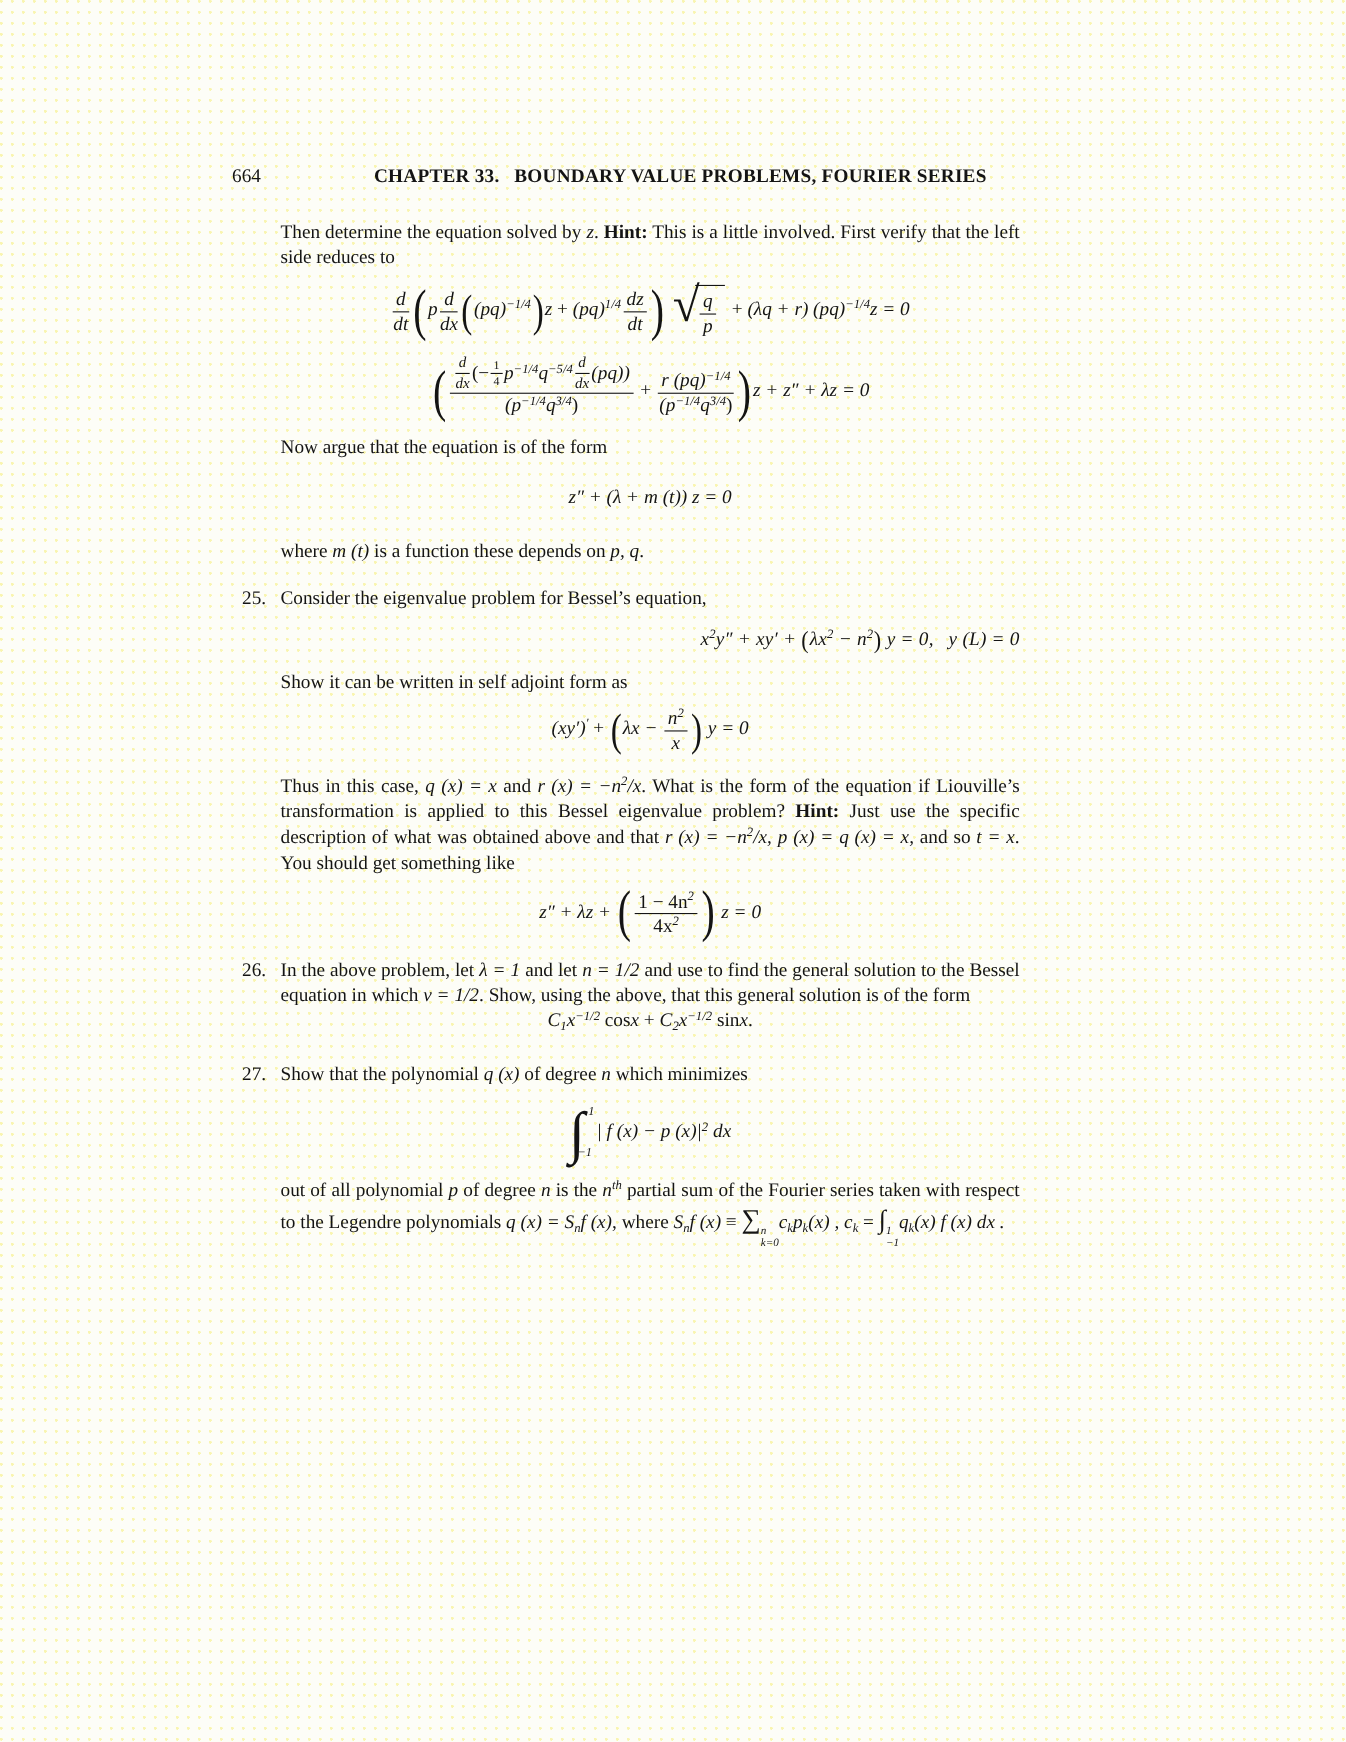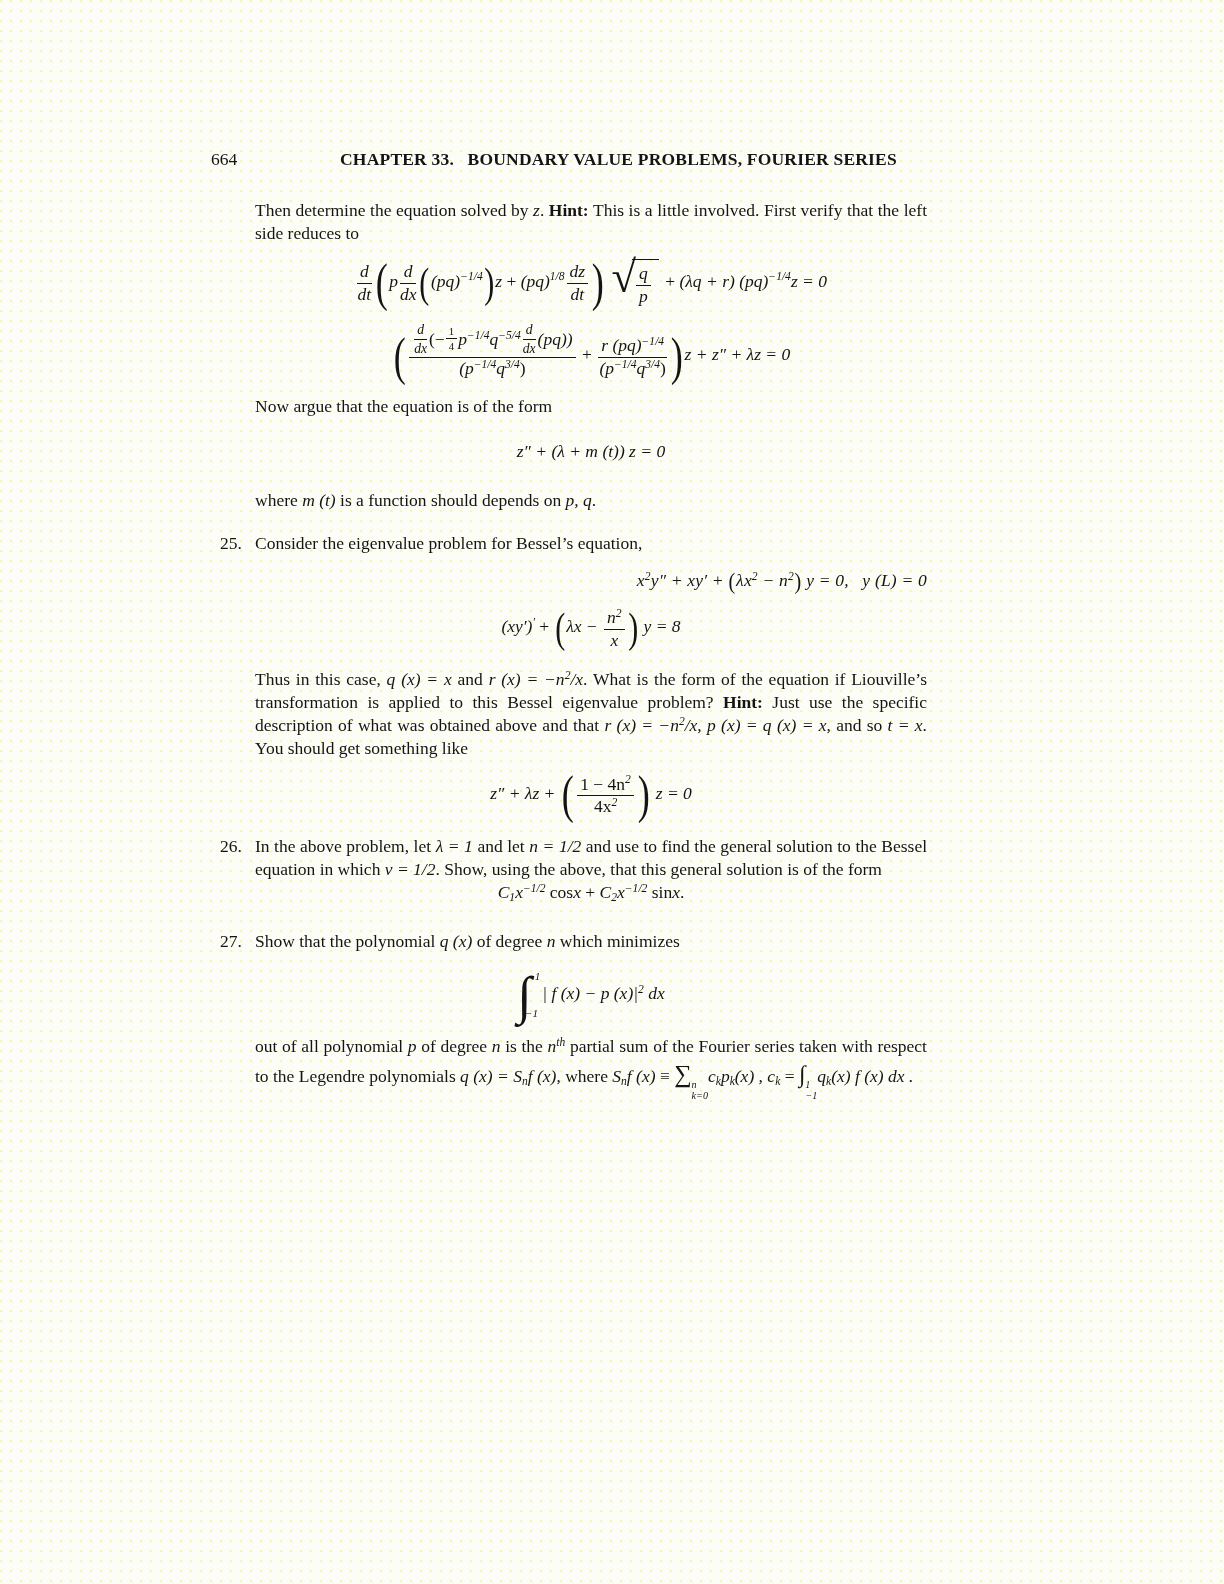--- a/index.html
+++ b/index.html
@@ -78,49 +78,50 @@
     <span class="chap">CHAPTER 33.  BOUNDARY VALUE PROBLEMS, FOURIER SERIES</span>
   </div>
 
   <div class="col">
 
     <p class="para"><span>Then determine the equation solved by </span><i>z</i><span>. </span><b>Hint:</b><span> This is a little involved. First verify that the left side reduces to</span></p>
 
     <div class="eq mt14">
       <span class="fr"><span class="n"><i>d</i></span><span class="d"><i>dt</i></span></span><span class="bp h2">(</span><i>p</i><span class="fr"><span class="n"><i>d</i></span><span class="d"><i>dx</i></span></span><span class="bp h18">(</span><i>(pq)</i><sup>−1/4</sup><span class="bp h18">)</span><i>z</i>
       <span>+</span>
-      <i>(pq)</i><sup>1/8</sup><span class="fr"><span class="n"><i>dz</i></span><span class="d"><i>dt</i></span></span><span class="bp h2">)</span><span class="sqrt">
+      <i>(pq)</i><sup>1/4</sup><span class="fr"><span class="n"><i>dz</i></span><span class="d"><i>dt</i></span></span><span class="bp h2">)</span><span class="sqrt">
           <span class="rsign">√</span>
           <span class="rbody"><span class="fr flat"><span class="n"><i>q</i></span><span class="d"><i>p</i></span></span></span>
         </span>
       <span>+</span>
       <i>(λq + r) (pq)</i><sup>−1/4</sup><i>z = 0</i>
     </div>
 
 
     <div class="eq mt16">
       <span class="bp h2">(</span><span class="fr"><span class="n"><span class="fr small"><span class="n"><i>d</i></span><span class="d"><i>dx</i></span></span><span>(−</span><span class="fr tiny"><span class="n"><span>1</span></span><span class="d"><span>4</span></span></span><i>p</i><sup>−1/4</sup><i>q</i><sup>−5/4</sup><span class="fr small"><span class="n"><i>d</i></span><span class="d"><i>dx</i></span></span><i>(pq))</i></span><span class="d"><i>(p</i><sup>−1/4</sup><i>q</i><sup>3/4</sup><span>)</span></span></span>
       <span>+</span>
       <span class="fr"><span class="n"><i>r (pq)</i><sup>−1/4</sup></span><span class="d"><i>(p</i><sup>−1/4</sup><i>q</i><sup>3/4</sup><span>)</span></span></span><span class="bp h2">)</span><i>z + z″ + λz = 0</i>
     </div>
 
     <p class="para mt16"><span>Now argue that the equation is of the form</span></p>
 
     <div class="eq mt22"><i>z″ + (λ + m (t)) z = 0</i></div>
 
-    <p class="para mt26"><span>where </span><i>m (t)</i><span> is a function should depends on </span><i>p, q</i><span>.</span></p>
+    <p class="para mt26"><span>where </span><i>m (t)</i><span> is a function these depends on </span><i>p, q</i><span>.</span></p>
 
     <div class="item mt20">
       <span class="inum">25.</span>
       <p class="para"><span>Consider the eigenvalue problem for Bessel’s equation,</span></p>
 
       <div class="eq mt14 mb16 eq4pad"><i>x</i><sup>2</sup><i>y″ + xy′ + </i><span class="bp h13">(</span><i>λx</i><sup>2</sup><i> − n</i><sup>2</sup><span class="bp h13">)</span><i> y = 0,  </i><i>y (L) = 0</i></div>
 
+      <p class="para"><span>Show it can be written in self adjoint form as</span></p>
 
-      <div class="eq mt12 mb18"><i>(xy′)</i><sup>′</sup><span> + </span><span class="bp h18">(</span><i>λx − </i><span class="fr"><span class="n"><i>n</i><sup>2</sup></span><span class="d"><i>x</i></span></span><span class="bp h18">)</span><i> y = 8</i></div>
+      <div class="eq mt12 mb18"><i>(xy′)</i><sup>′</sup><span> + </span><span class="bp h18">(</span><i>λx − </i><span class="fr"><span class="n"><i>n</i><sup>2</sup></span><span class="d"><i>x</i></span></span><span class="bp h18">)</span><i> y = 0</i></div>
 
       <p class="para"><span>Thus in this case, </span><i>q (x) = x</i><span> and </span><i>r (x) = −n</i><sup>2</sup><i>/x</i><span>. What is the form of the equation if Liouville’s transformation is applied to this Bessel eigenvalue problem? </span><b>Hint:</b><span> Just use the specific description of what was obtained above and that </span><i>r (x) = −n</i><sup>2</sup><i>/x, p (x) = q (x) = x,</i><span> and so </span><i>t = x</i><span>. You should get something like</span></p>
 
       <div class="eq mt14"><i>z″ + λz + </i><span class="bp h2">(</span><span class="fr"><span class="n"><span>1 − 4n</span><sup>2</sup></span><span class="d"><span>4x</span><sup>2</sup></span></span><span class="bp h2">)</span><i> z = 0</i></div>
     </div>
 
     <div class="item mt18">
       <span class="inum">26.</span>
       <p class="para"><span>In the above problem, let </span><i>λ = 1</i><span> and let </span><i>n = 1/2</i><span> and use to find the general solution to the Bessel equation in which </span><i>ν = 1/2</i><span>. Show, using the above, that this general solution is of the form</span></p>
       <div class="eq"><i>C</i><sub>1</sub><i>x</i><sup>−1/2</sup>

